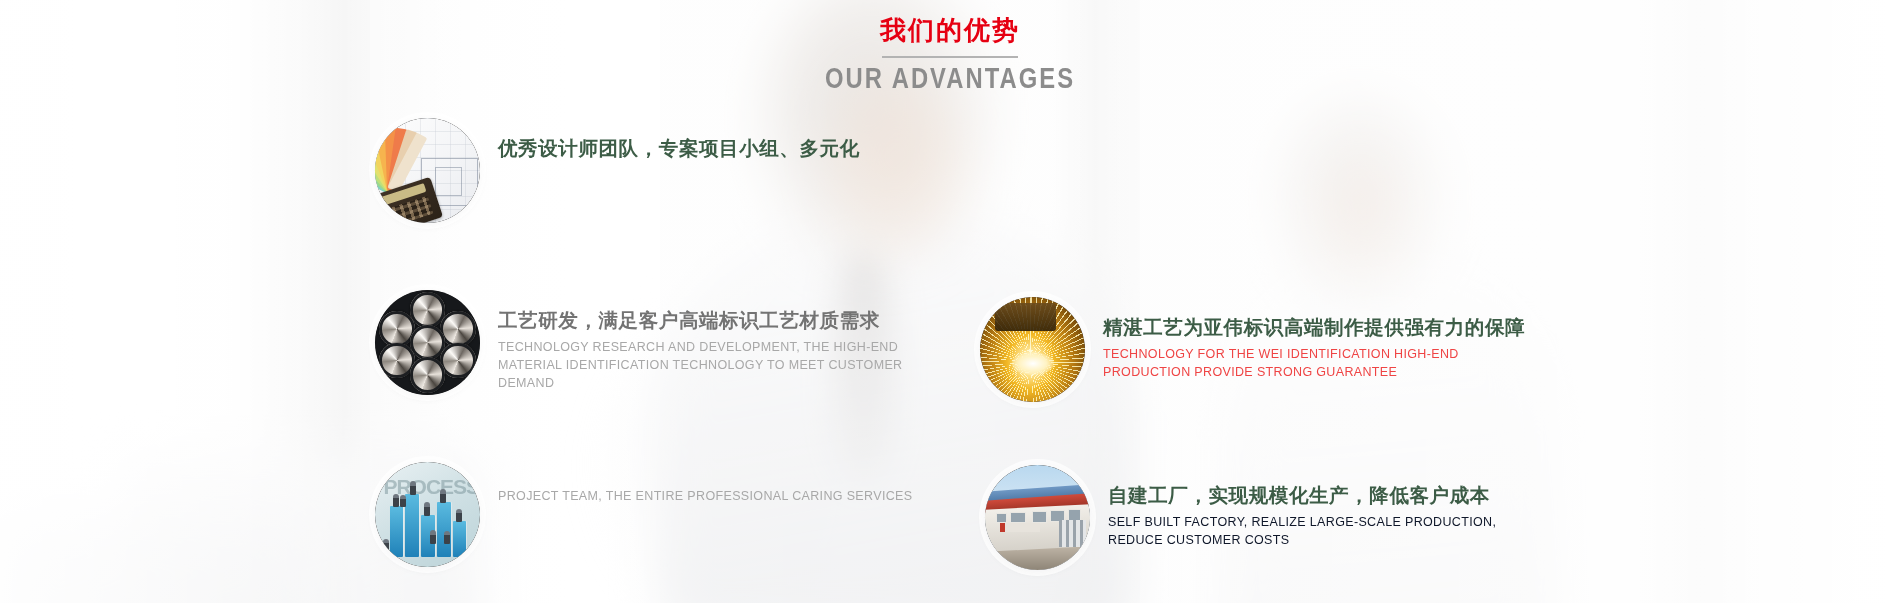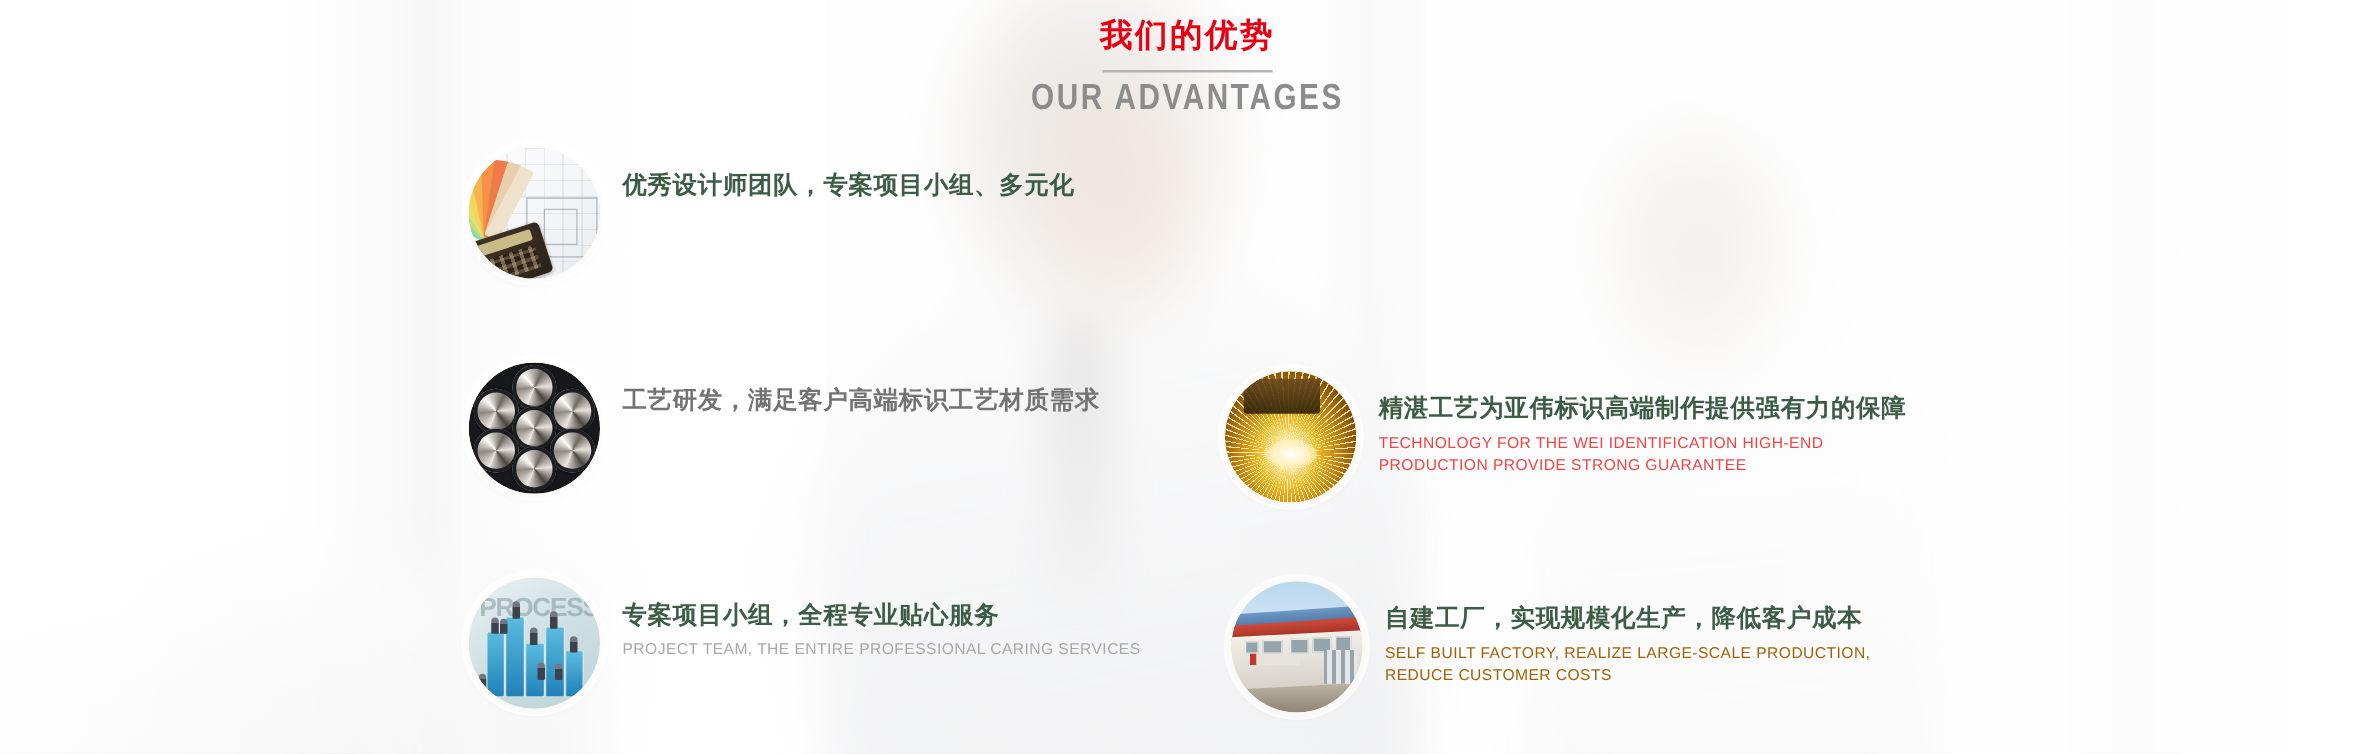--- a/index.html
+++ b/index.html
@@ -60,30 +60,30 @@
 
   
   .veil{position:absolute;inset:0;background:rgba(255,255,255,.50);}
   .veil2{position:absolute;inset:0;
     background:linear-gradient(90deg,rgba(255,255,255,.80) 0%,rgba(255,255,255,.30) 22%,rgba(255,255,255,.26) 62%,rgba(255,255,255,.55) 86%,rgba(255,255,255,.82) 100%);}
 
   
   #content{position:absolute;inset:0;z-index:5;}
 
   .header{position:absolute;left:0;right:0;top:16px;text-align:center;}
-  .cn-title{font-size:26px;font-weight:bold;letter-spacing:2px;line-height:1.15;font-family:Liberation Mono, monospace;}
+  .cn-title{font-size:26px;font-weight:bold;letter-spacing:2px;line-height:1.15;}
   .rule{width:136px;height:2px;margin:10px auto 4px;background:#b3b3b3;}
   .en-title{font-size:29px;font-weight:bold;letter-spacing:2.5px;
     transform:scaleX(.82);transform-origin:center;
     font-family:"Liberation Sans Narrow","Liberation Sans",sans-serif;}
 
   .item{position:absolute;display:flex;align-items:flex-start;}
   .thumb{width:105px;height:105px;border-radius:50%;flex:0 0 105px;
     box-shadow:0 0 0 6px rgba(255,255,255,.72),0 2px 7px rgba(120,120,120,.22);
-    overflow:hidden;position:relative;background:#fef9c3;}
+    overflow:hidden;position:relative;background:#404040;}
   .thumb .inner{position:absolute;inset:0;border-radius:50%;overflow:hidden;}
   .txt{margin-left:18px;padding-top:19px;}
   .h-cn{font-size:19.5px;font-weight:bold;letter-spacing:.6px;line-height:1.2;white-space:nowrap;}
   .h-en{margin-top:7px;font-size:12.5px;line-height:1.42;letter-spacing:.35px;
     max-width:440px;text-transform:uppercase;}
 
   
   .it-1{left:375px;top:118px;}
   .it-2{left:375px;top:290px;}
   .it-3{left:375px;top:462px;}
@@ -228,20 +228,21 @@
         <div class="tube" style="left:4%;top:20%;width:34%;height:34%"></div>
         <div class="tube" style="left:62%;top:20%;width:34%;height:34%"></div>
         <div class="tube" style="left:33%;top:33%;width:34%;height:34%"></div>
         <div class="tube" style="left:4%;top:50%;width:34%;height:34%"></div>
         <div class="tube" style="left:62%;top:50%;width:34%;height:34%"></div>
         <div class="tube" style="left:33%;top:64%;width:34%;height:34%"></div>
       </div>
     </div>
     <div class="txt">
       <div class="h-cn" style="color: #737373;">工艺研发，满足客户高端标识工艺材质需求</div>
+      <div class="h-en" style="color: rgb(168, 168, 168);">TECHNOLOGY RESEARCH AND DEVELOPMENT, THE HIGH-END MATERIAL IDENTIFICATION TECHNOLOGY TO MEET CUSTOMER DEMAND</div>
     </div>
   </div>
 
   <div class="item it-3">
     <div class="thumb">
       <div class="inner">
         <div class="proc-bg"></div>
         <div class="proc-word">PROCESS</div>
         <div class="bar" style="left:14%;width:13%;height:48%"></div>
         <div class="bar" style="left:29%;width:13%;height:60%"></div>
@@ -253,21 +254,20 @@
         <div class="figm" style="left:33%;bottom:69%;height:13%"></div>
         <div class="figm" style="left:47%;bottom:49%;height:13%"></div>
         <div class="figm" style="left:62%;bottom:61%;height:13%"></div>
         <div class="figm" style="left:77%;bottom:43%;height:12%"></div>
         <div class="figm" style="left:52%;bottom:22%;height:13%"></div>
         <div class="figm" style="left:66%;bottom:22%;height:12%"></div>
         <div class="figm" style="left:8%;bottom:14%;height:13%"></div>
       </div>
     </div>
     <div class="txt">
-      <div class="h-cn" style="color: rgb(60, 92, 70);">专案项目小组，全程专业贴心服务</div>
       <div class="h-en" style="color: rgb(168, 168, 168);">PROJECT TEAM, THE ENTIRE PROFESSIONAL CARING SERVICES</div>
     </div>
   </div>
 
   <div class="item it-4">
     <div class="thumb">
       <div class="inner">
         <div class="spark-bg"></div>
         <div class="spark-mach"></div>
         <div class="spark-core"></div>
@@ -291,17 +291,17 @@
         <div class="win" style="left:24%;top:45%;width:13%;height:8%"></div>
         <div class="win" style="left:45%;top:44%;width:12%;height:9%"></div>
         <div class="win" style="left:62%;top:43%;width:12%;height:9%"></div>
         <div class="win" style="left:79%;top:42%;width:11%;height:9%"></div>
         <div class="fac-sign"></div>
         <div class="fac-fence"></div>
       </div>
     </div>
     <div class="txt">
       <div class="h-cn" style="color: rgb(60, 92, 70);">自建工厂，实现规模化生产，降低客户成本</div>
-      <div class="h-en" style="color: #a16207;">SELF BUILT FACTORY, REALIZE LARGE-SCALE PRODUCTION, REDUCE CUSTOMER COSTS</div>
+      <div class="h-en" style="color: #0f172a;">SELF BUILT FACTORY, REALIZE LARGE-SCALE PRODUCTION, REDUCE CUSTOMER COSTS</div>
     </div>
   </div>
 
 </div>
 
 </body></html>

